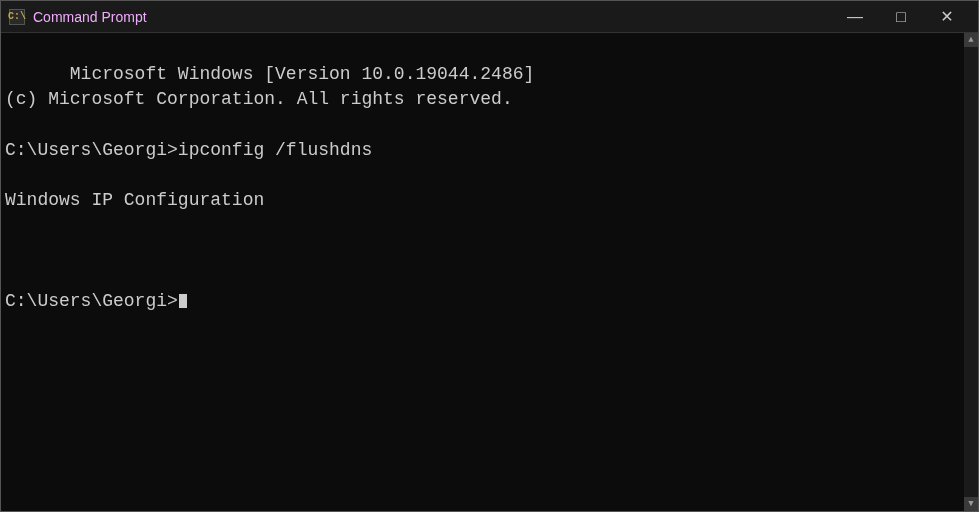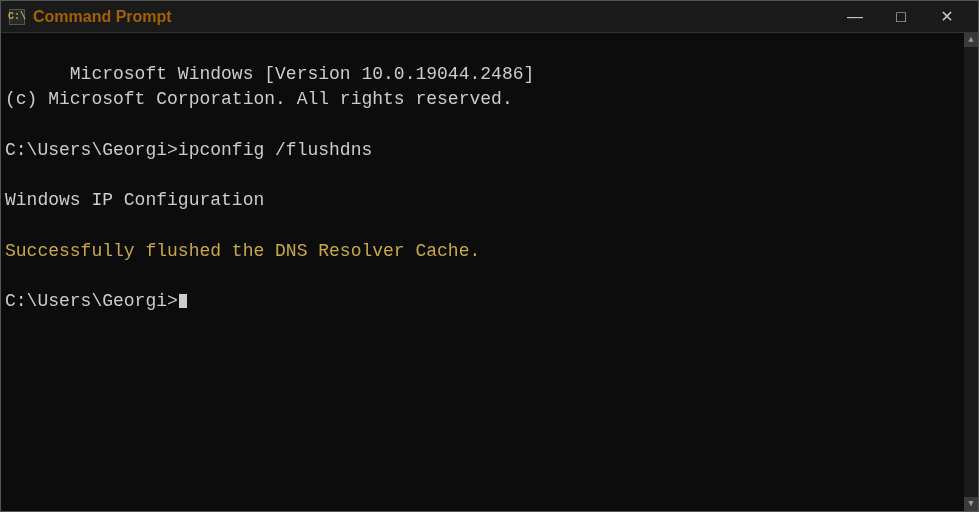--- a/index.html
+++ b/index.html
@@ -42,24 +42,23 @@
       align-items: center;
       justify-content: center;
       font-size: 12px;
       color: #c8c8c8;
       background: #2a2a2a;
       border: 1px solid #555;
     }
 
     .title-bar-text {
       flex: 1;
-      color: #a16207;
-      font-size: 16px;
+      color: #f0abfc;
+      font-size: 14px;
       font-family: 'Segoe UI', Arial, sans-serif;
-      font-weight: bold;
     }
 
     .title-bar-controls {
       display: flex;
       gap: 0;
     }
 
     .title-bar-btn {
       width: 46px;
       height: 32px;
@@ -172,21 +171,21 @@
   </div>
   <div class="terminal-body">
     <div class="terminal-content">
       <span class="line-white">Microsoft Windows [Version 10.0.19044.2486]
 (c) Microsoft Corporation. All rights reserved.
 
 C:\Users\Georgi&gt;ipconfig /flushdns
 
 Windows IP Configuration
 
-</span><span class="line-gold">Successfully flushed the DNS Resolver Cache.</span><span class="line-white">
+</span><span class="line-white">
 
 C:\Users\Georgi&gt;</span><span class="cursor"></span>
     </div>
     <div class="scrollbar">
       <div class="scrollbar-up">▲</div>
       <div class="scrollbar-track"></div>
       <div class="scrollbar-down">▼</div>
     </div>
   </div>
 </div>

